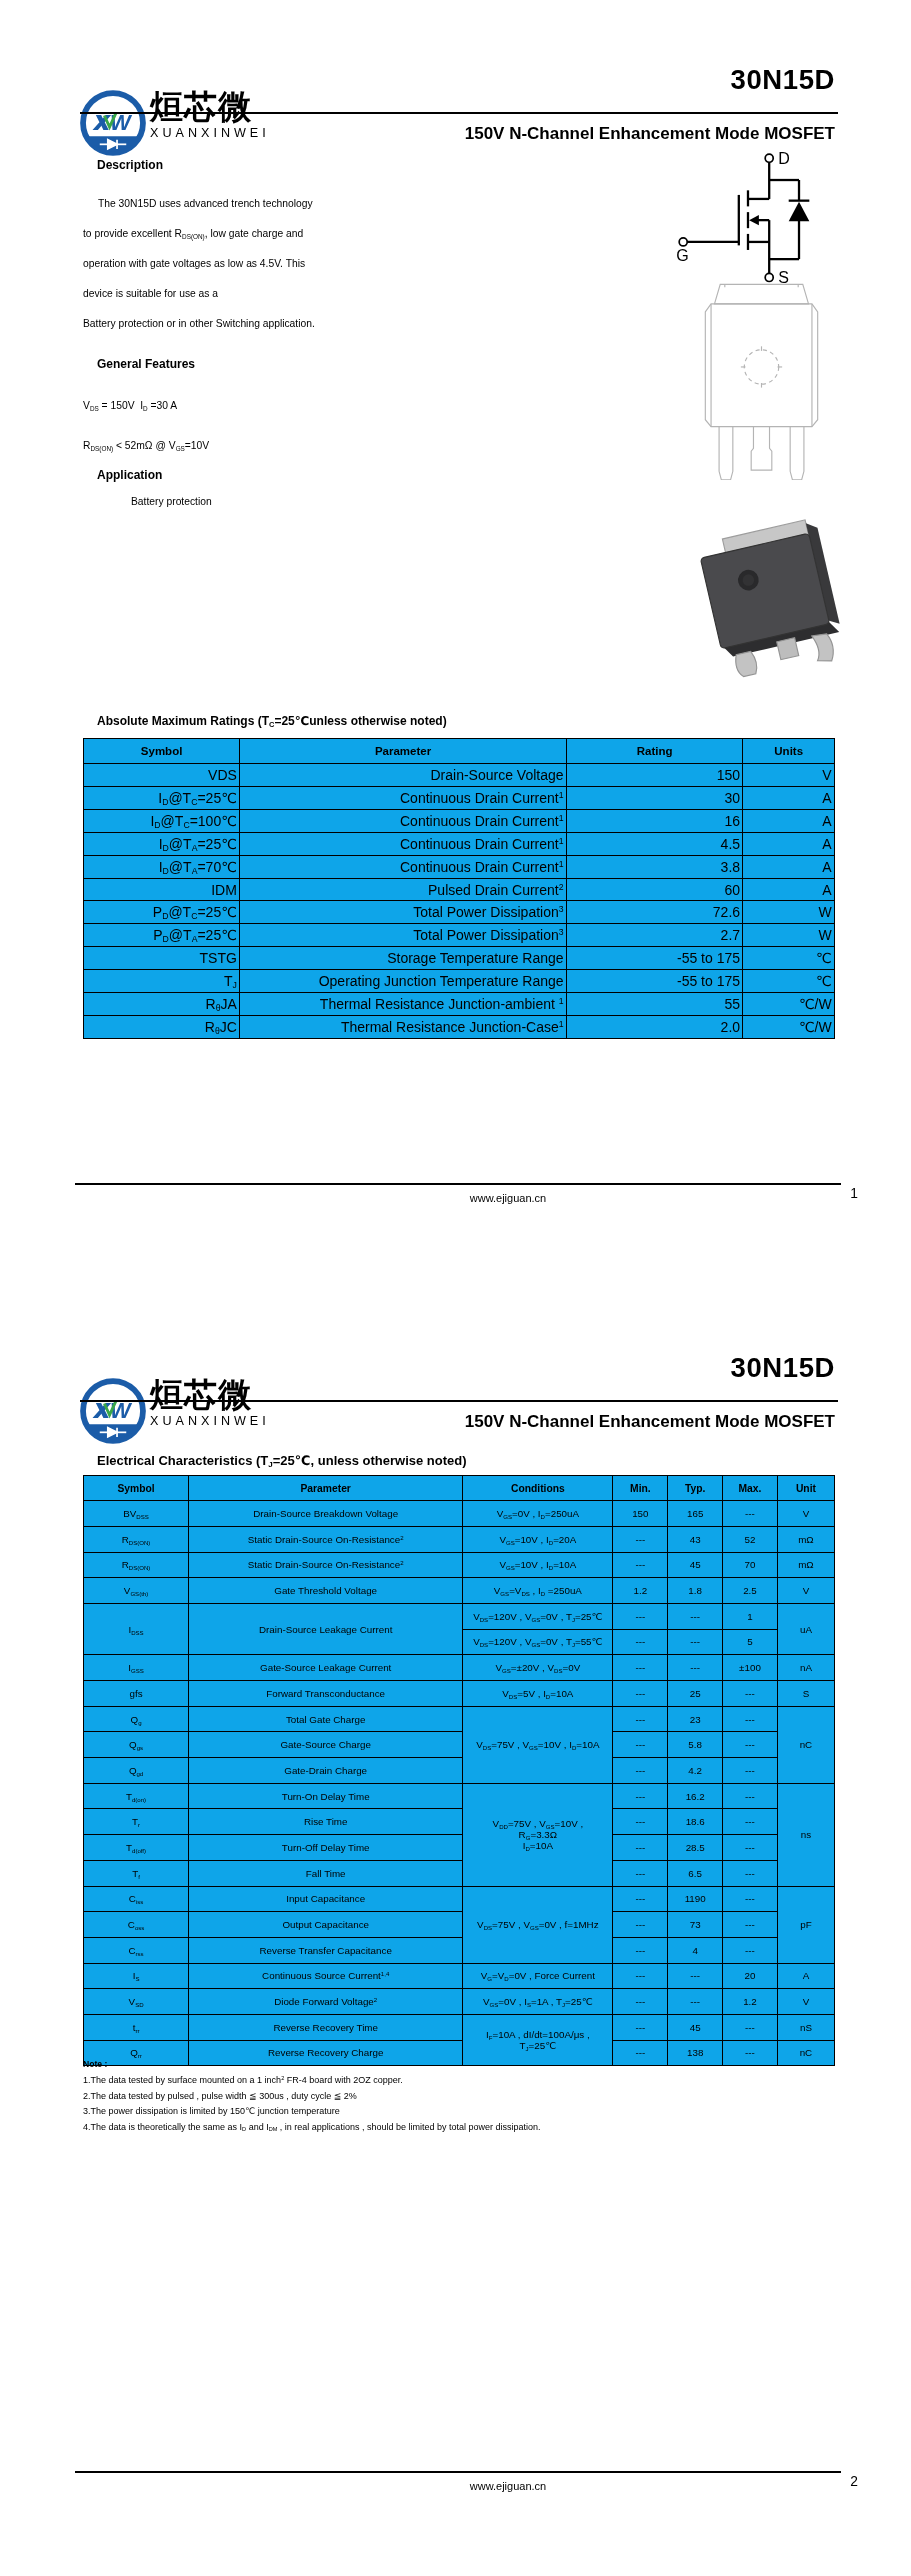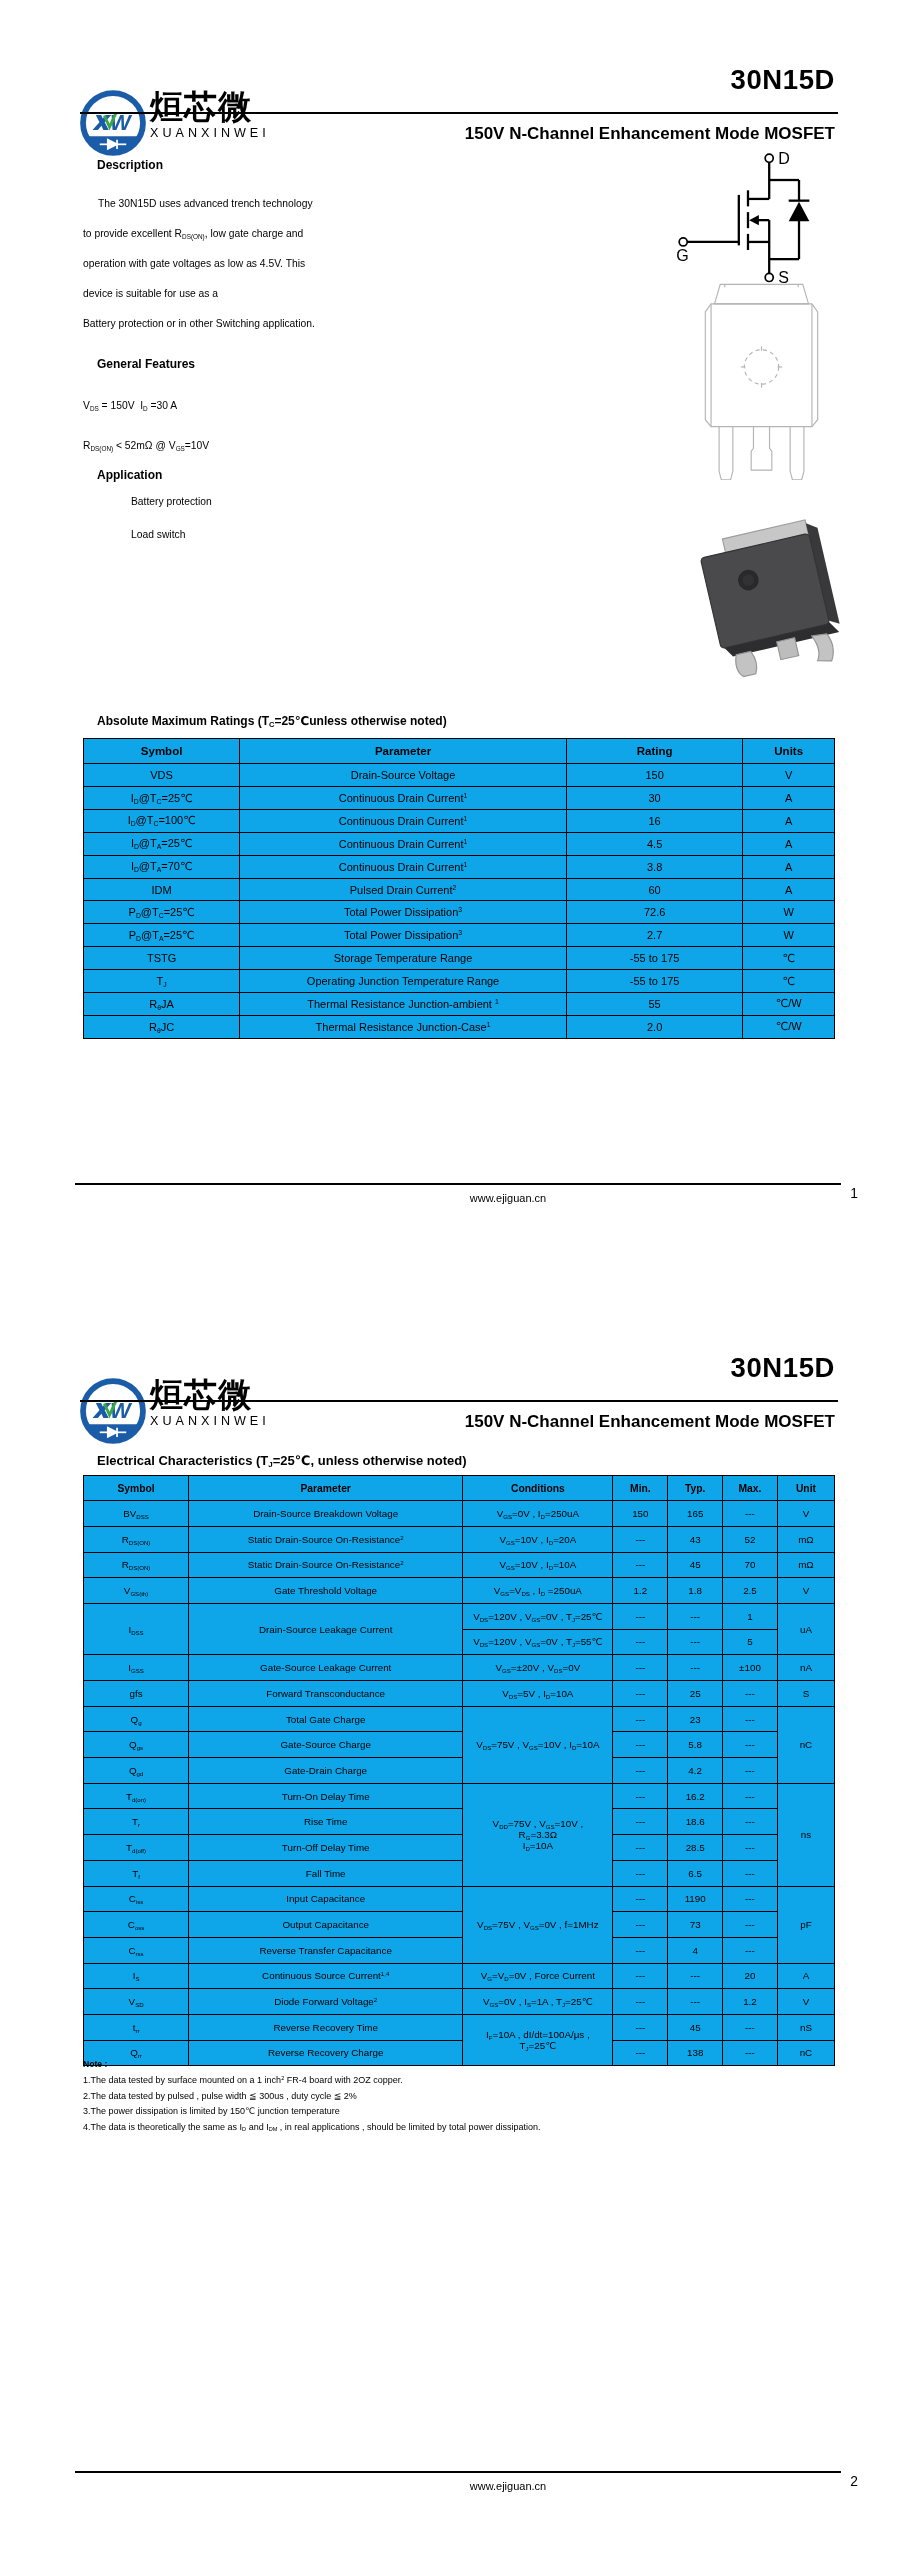--- a/index.html
+++ b/index.html
@@ -30,21 +30,21 @@
   .figure{position:absolute;}
   #mosfet-symbol{left:666px;top:150px;}
   #package-outline{left:695px;top:282px;}
   #package-photo{left:680px;top:519px;}
 
   
   .data-table{position:absolute;left:83px;width:752px;border-collapse:collapse;table-layout:fixed;background:#0ea5e9;}
   .data-table th,.data-table td{border:1.1px solid #000;text-align:center;vertical-align:middle;padding:0.6px 2.3px;}
   .amr{top:738px;}
   .amr th{font-size:11.5px;height:23px;}
-  .amr td{font-size:11px;height:20.7px;}
+  .amr td{font-size:14px;height:20.7px;text-align:right;}
   .ec{top:187px;}
   .ec th{font-size:10.3px;height:23px;}
   .ec td{font-size:9.8px;height:23.5px;}
 
   
   .notes-heading{position:absolute;left:83px;top:771px;font-size:8.6px;font-weight:bold;}
   .note-lines{position:absolute;left:83px;top:785px;font-size:9px;line-height:15.5px;width:688px;}
 
   
   .footer-rule{position:absolute;left:75px;right:70px;top:1183px;height:2.3px;background:#000;}
@@ -89,21 +89,20 @@
 
   <div class="sec-heading" style="top:357px">General Features</div>
   <div class="text-block feat-lines">
     <div>V<sub>DS</sub> = 150V&nbsp;&nbsp;I<sub>D</sub> =30 A</div>
     <div>R<sub>DS(ON)</sub> &lt; 52mΩ @ V<sub>GS</sub>=10V</div>
   </div>
 
   <div class="sec-heading" style="top:468px">Application</div>
   <div class="text-block app-lines">
     <div>Battery protection</div>
-    <div>Load switch</div>
   </div>
 
   <svg id="mosfet-symbol" class="figure" width="172" height="138" viewBox="0 0 300 240">
     <g stroke="#000" stroke-width="4" fill="none">
       <circle cx="180" cy="14" r="7" stroke-width="3"></circle>
       <line x1="180" y1="21" x2="180" y2="85"></line>
       <line x1="143" y1="85" x2="180" y2="85"></line>
       <line x1="143" y1="70" x2="143" y2="98"></line>
       <line x1="143" y1="108" x2="143" y2="136"></line>
       <line x1="143" y1="146" x2="143" y2="174"></line>

